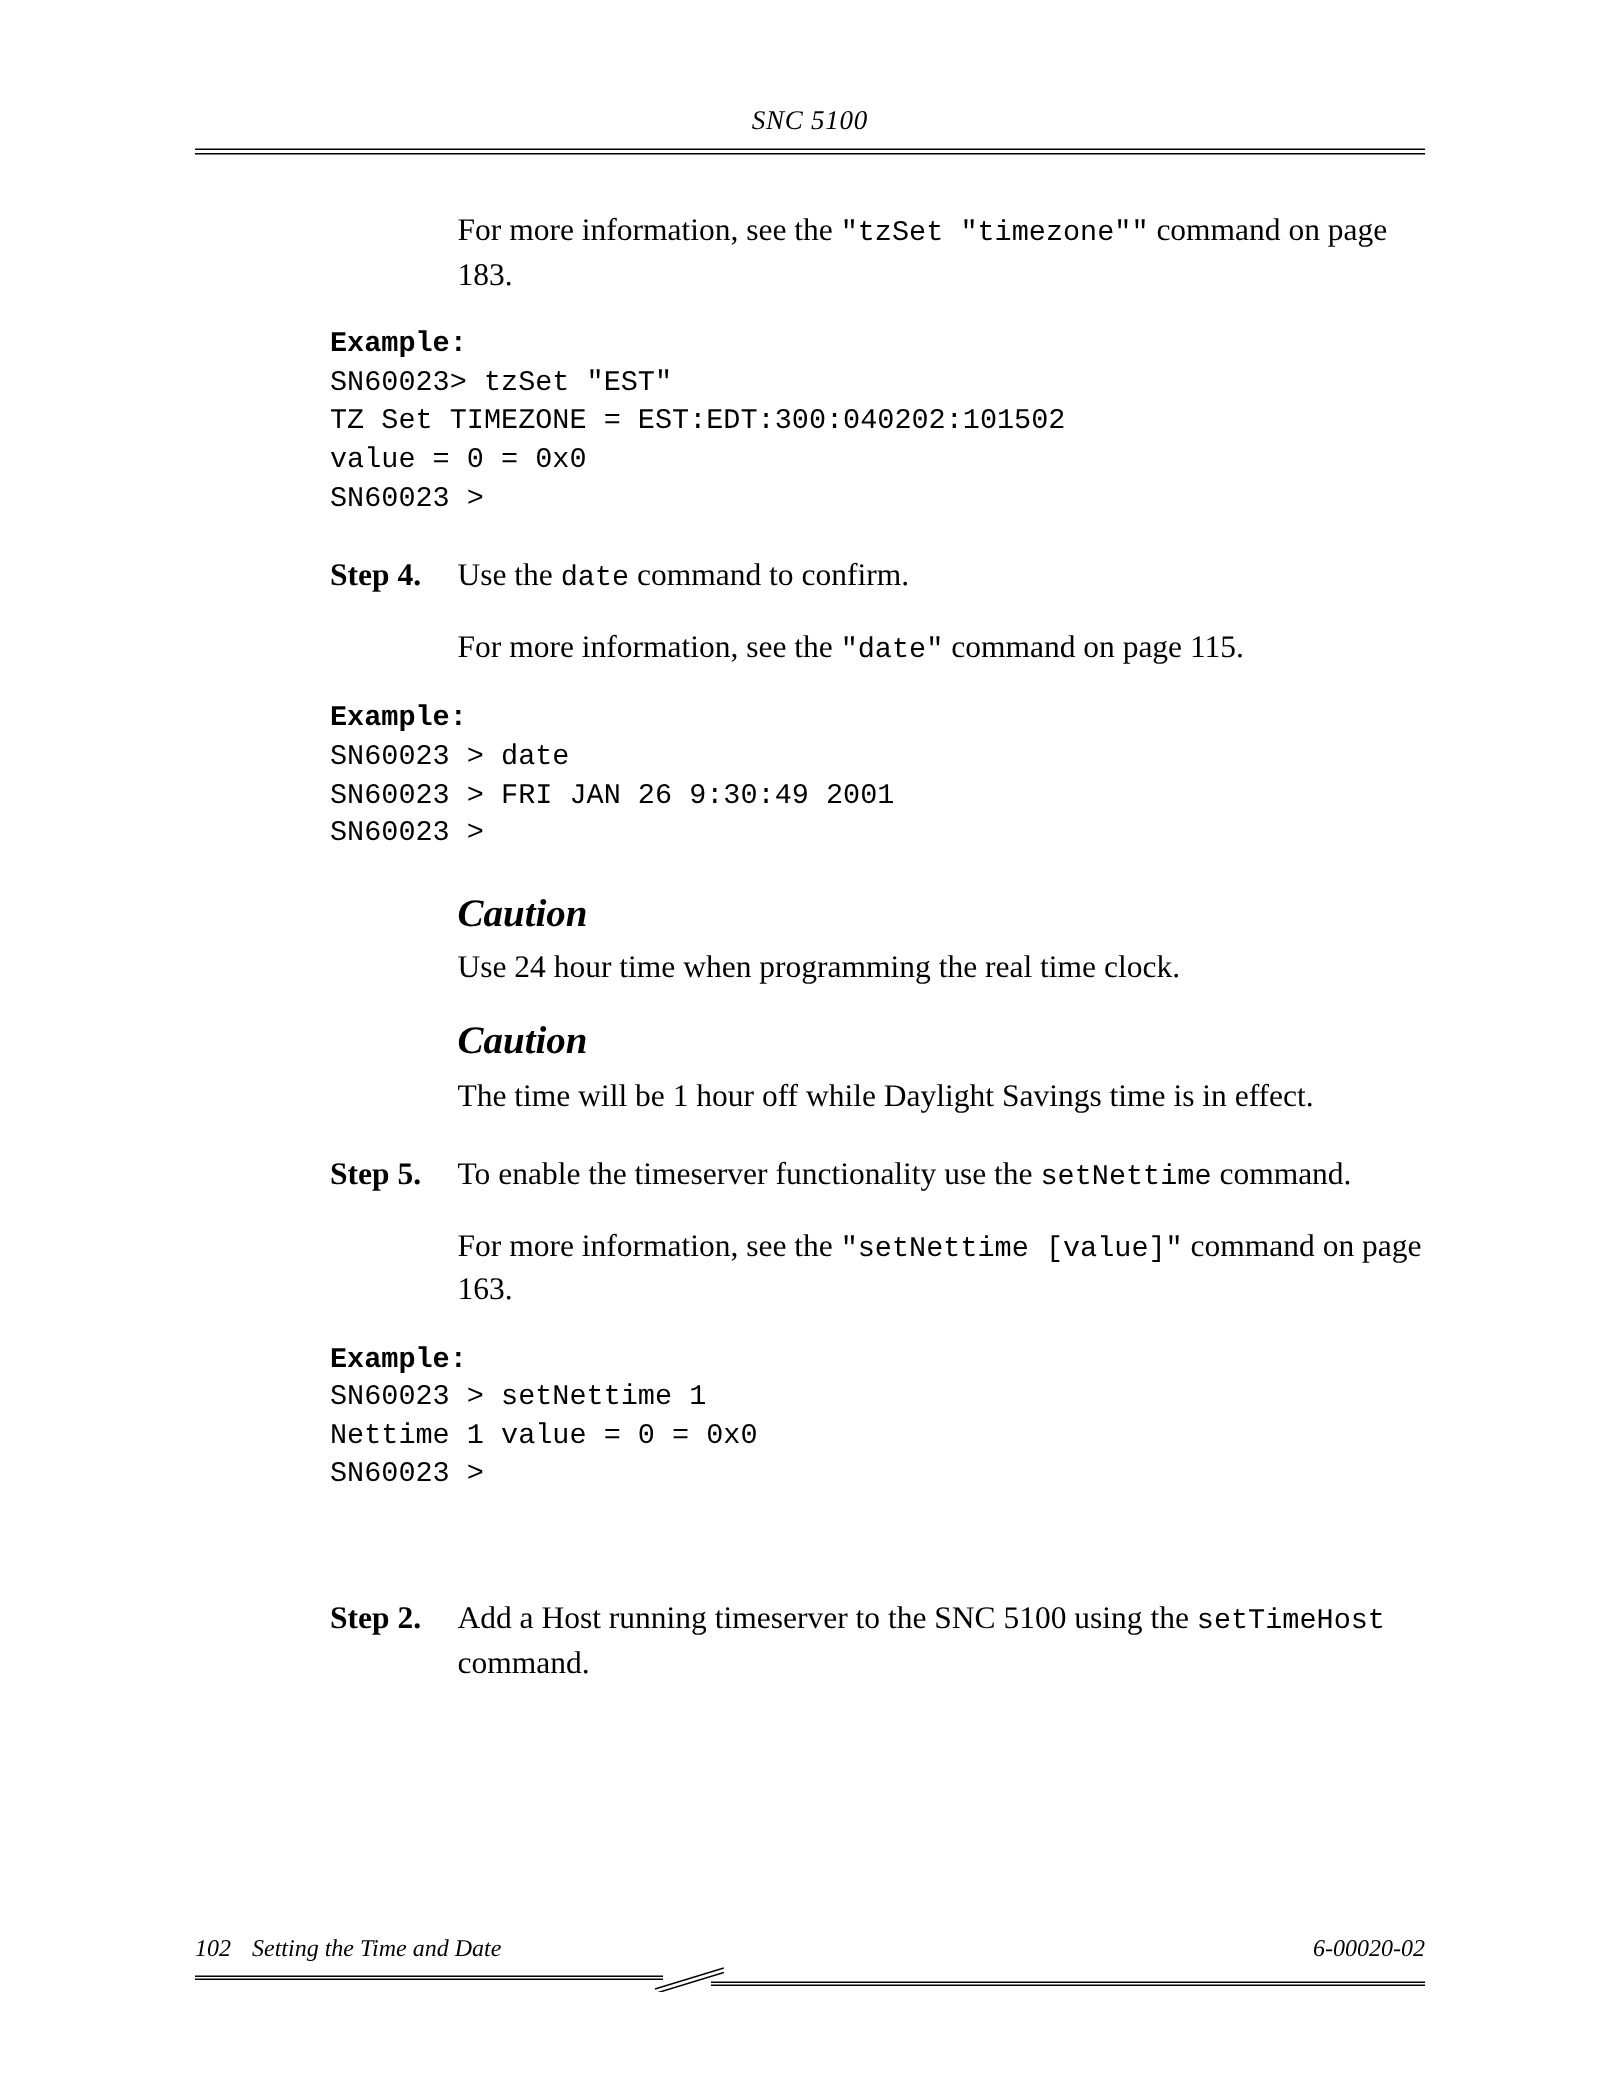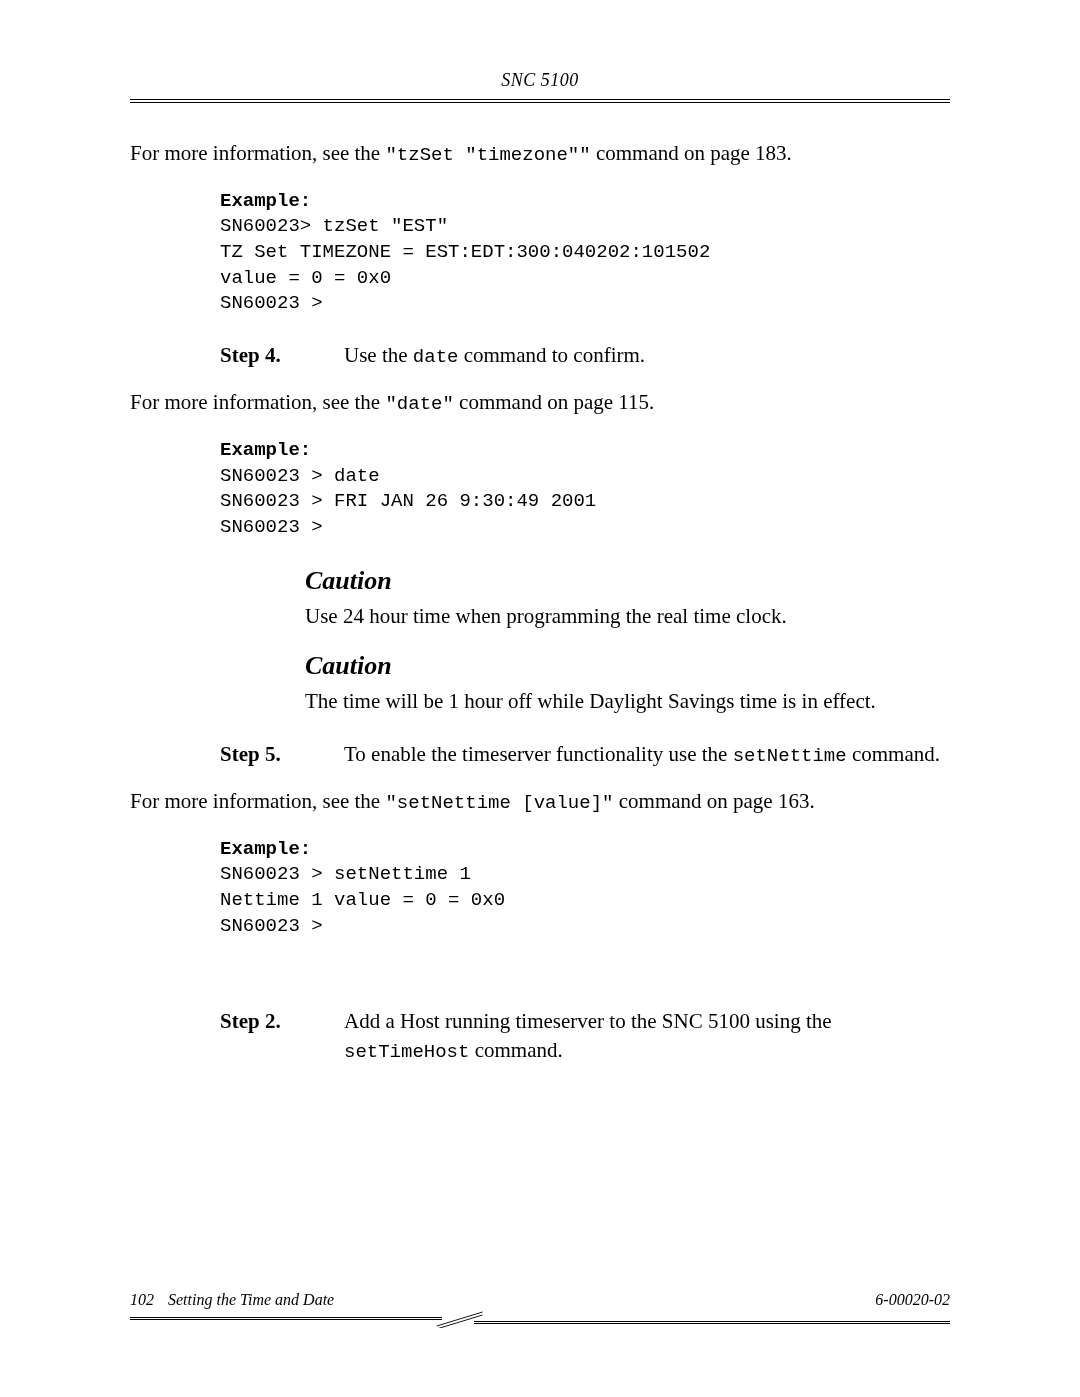--- a/index.html
+++ b/index.html
@@ -26,20 +26,21 @@
   .header-rule {
     border: none;
     border-top: 4px double #000;
     margin: 0 0 36px 0;
   }
   .content {
     font-size: 21px;
     line-height: 1.35;
   }
   .indent-block {
+    margin-left: 175px;
     margin-bottom: 20px;
   }
   .mono {
     font-family: "Courier New", Courier, monospace;
     font-size: 19px;
   }
   .example-label {
     font-family: "Courier New", Courier, monospace;
     font-weight: bold;
     font-size: 19px;
@@ -52,21 +53,20 @@
     white-space: pre;
     margin-left: 90px;
     line-height: 1.35;
     margin-bottom: 22px;
   }
   .step-row {
     display: flex;
     margin-left: 90px;
     margin-bottom: 18px;
     margin-top: 24px;
-    gap: 39px;
   }
   .step-label {
     font-weight: bold;
     flex: 0 0 85px;
   }
   .step-body {
     flex: 1;
   }
   .caution-heading {
     font-weight: bold;

